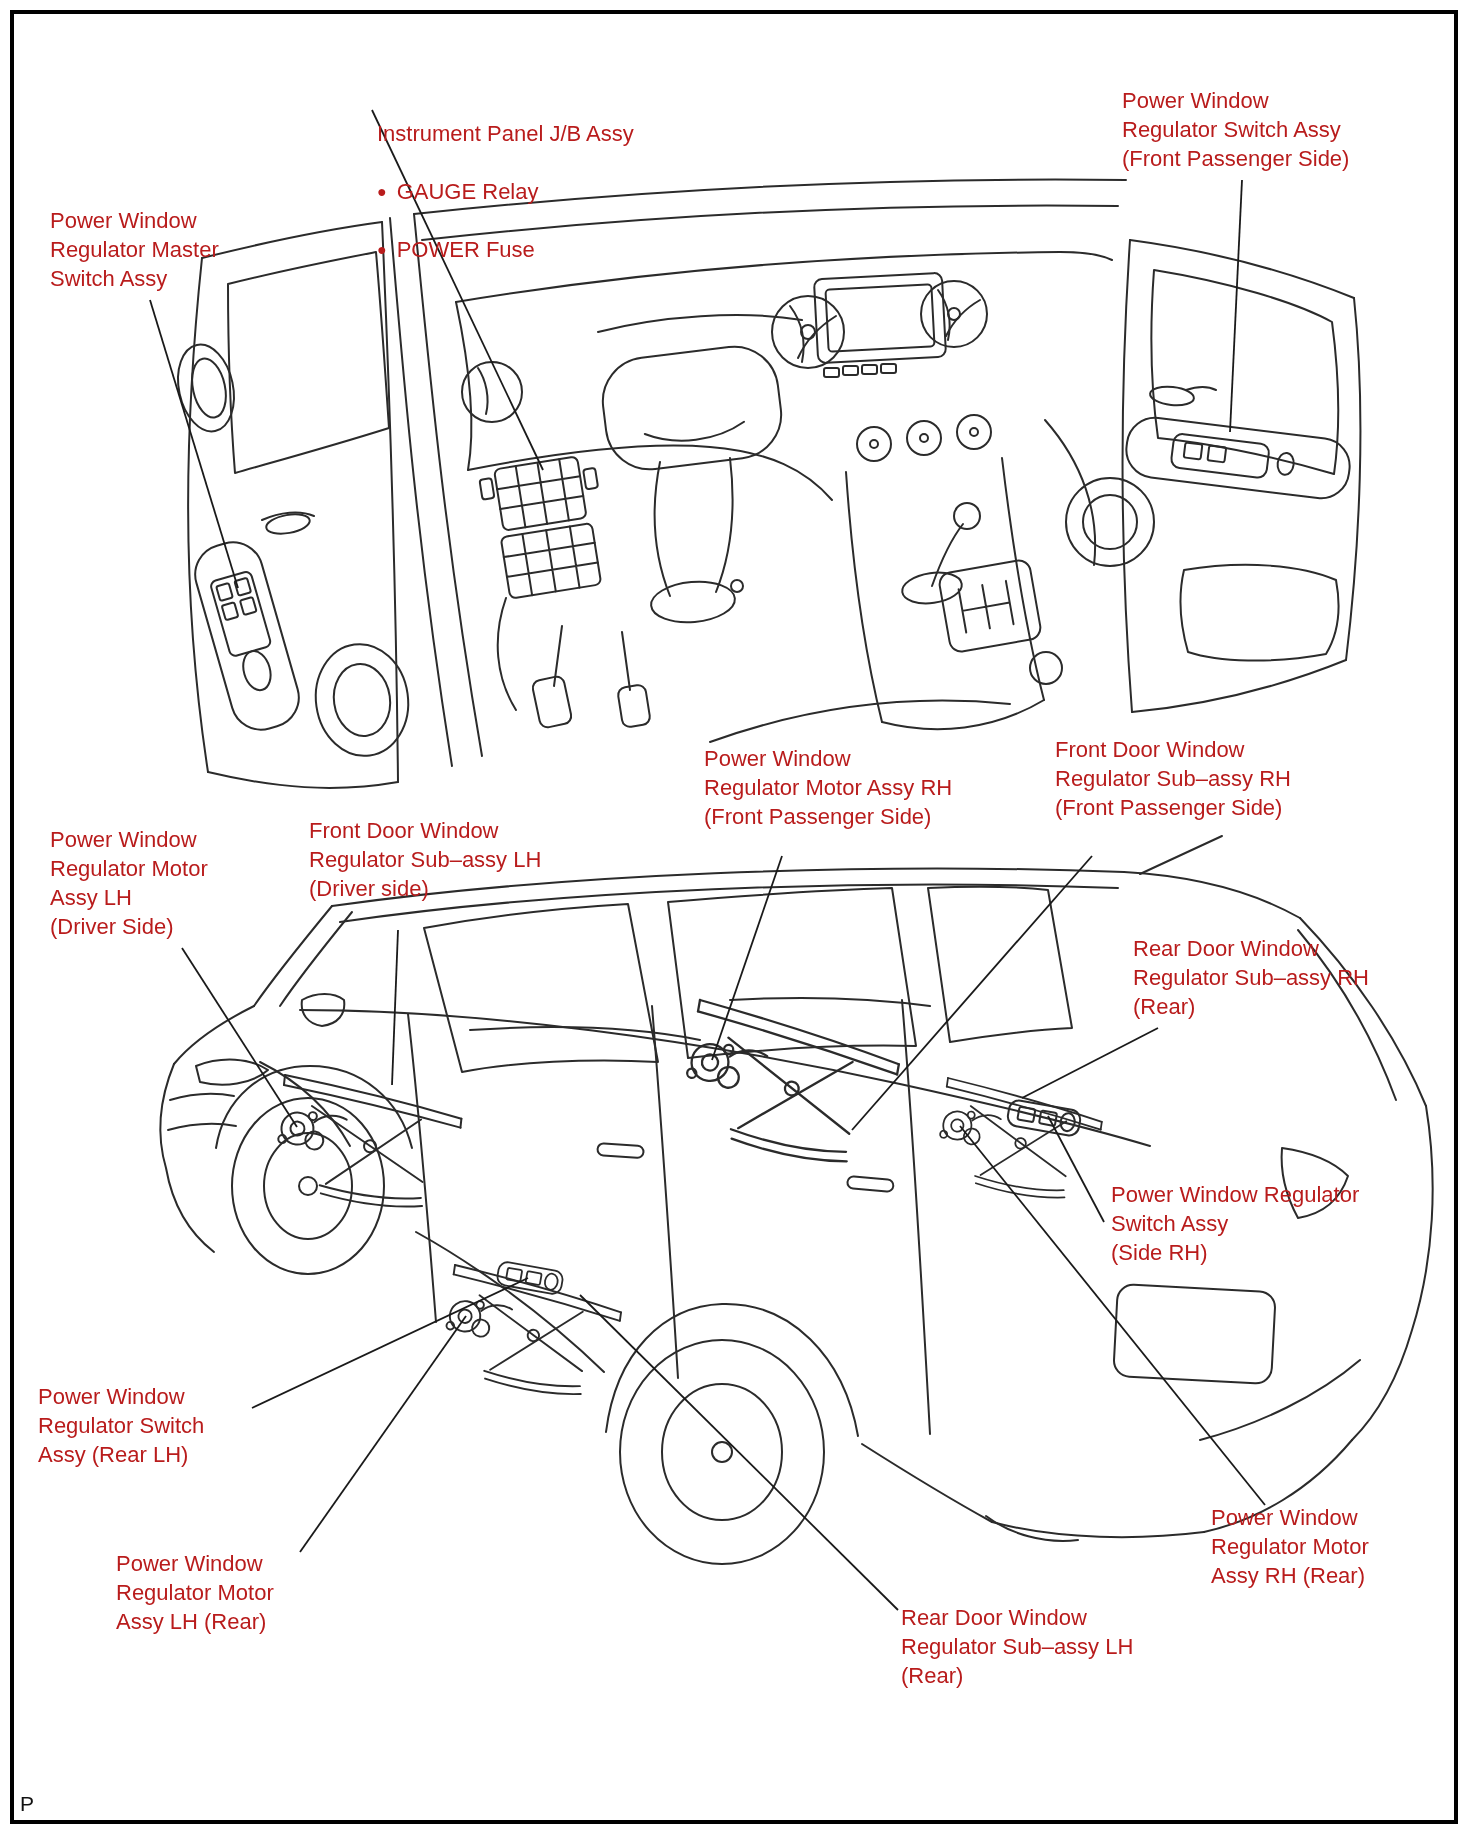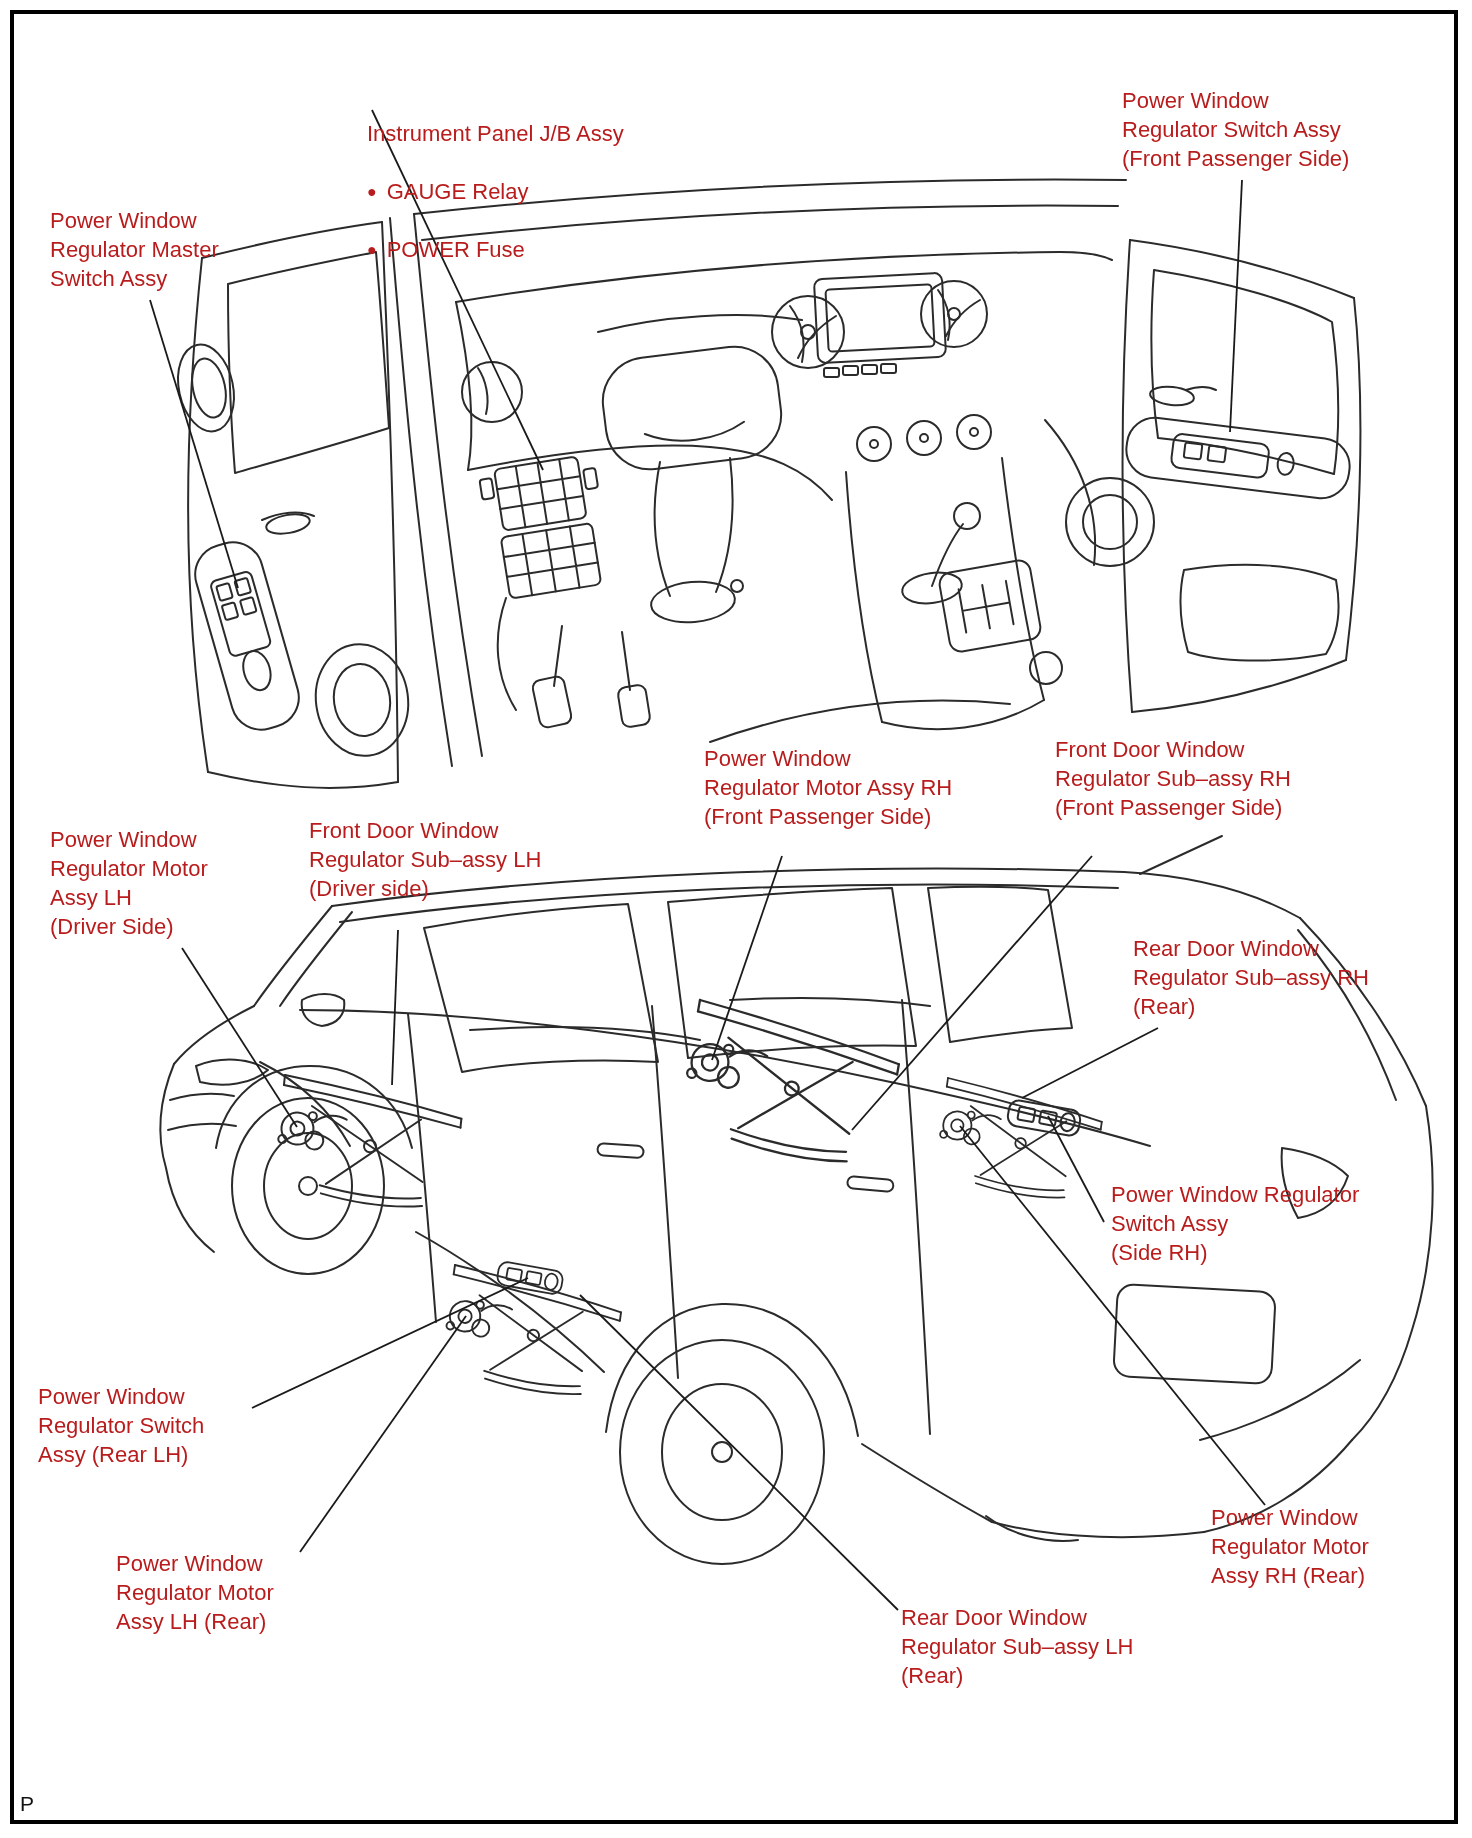--- a/index.html
+++ b/index.html
@@ -248,21 +248,21 @@
       <line x1="398" y1="930" x2="392" y2="1085"></line>
       <line x1="1158" y1="1028" x2="1022" y2="1098"></line>
       <line x1="1104" y1="1222" x2="1048" y2="1116"></line>
       <line x1="252" y1="1408" x2="528" y2="1278"></line>
       <line x1="300" y1="1552" x2="466" y2="1316"></line>
       <line x1="898" y1="1610" x2="580" y2="1295"></line>
       <line x1="1265" y1="1505" x2="960" y2="1126"></line>
     </g>
   </svg>
 
-  <div class="label" style="left:367px;top:90px">
+  <div class="label" style="left:377px;top:90px">
     <div>Instrument Panel J/B Assy</div>
     <div class="bullet-row">
       <span class="bullet">●</span>
       <span>GAUGE Relay</span>
     </div>
     <div class="bullet-row">
       <span class="bullet">●</span>
       <span>POWER Fuse</span>
     </div>
   </div>

